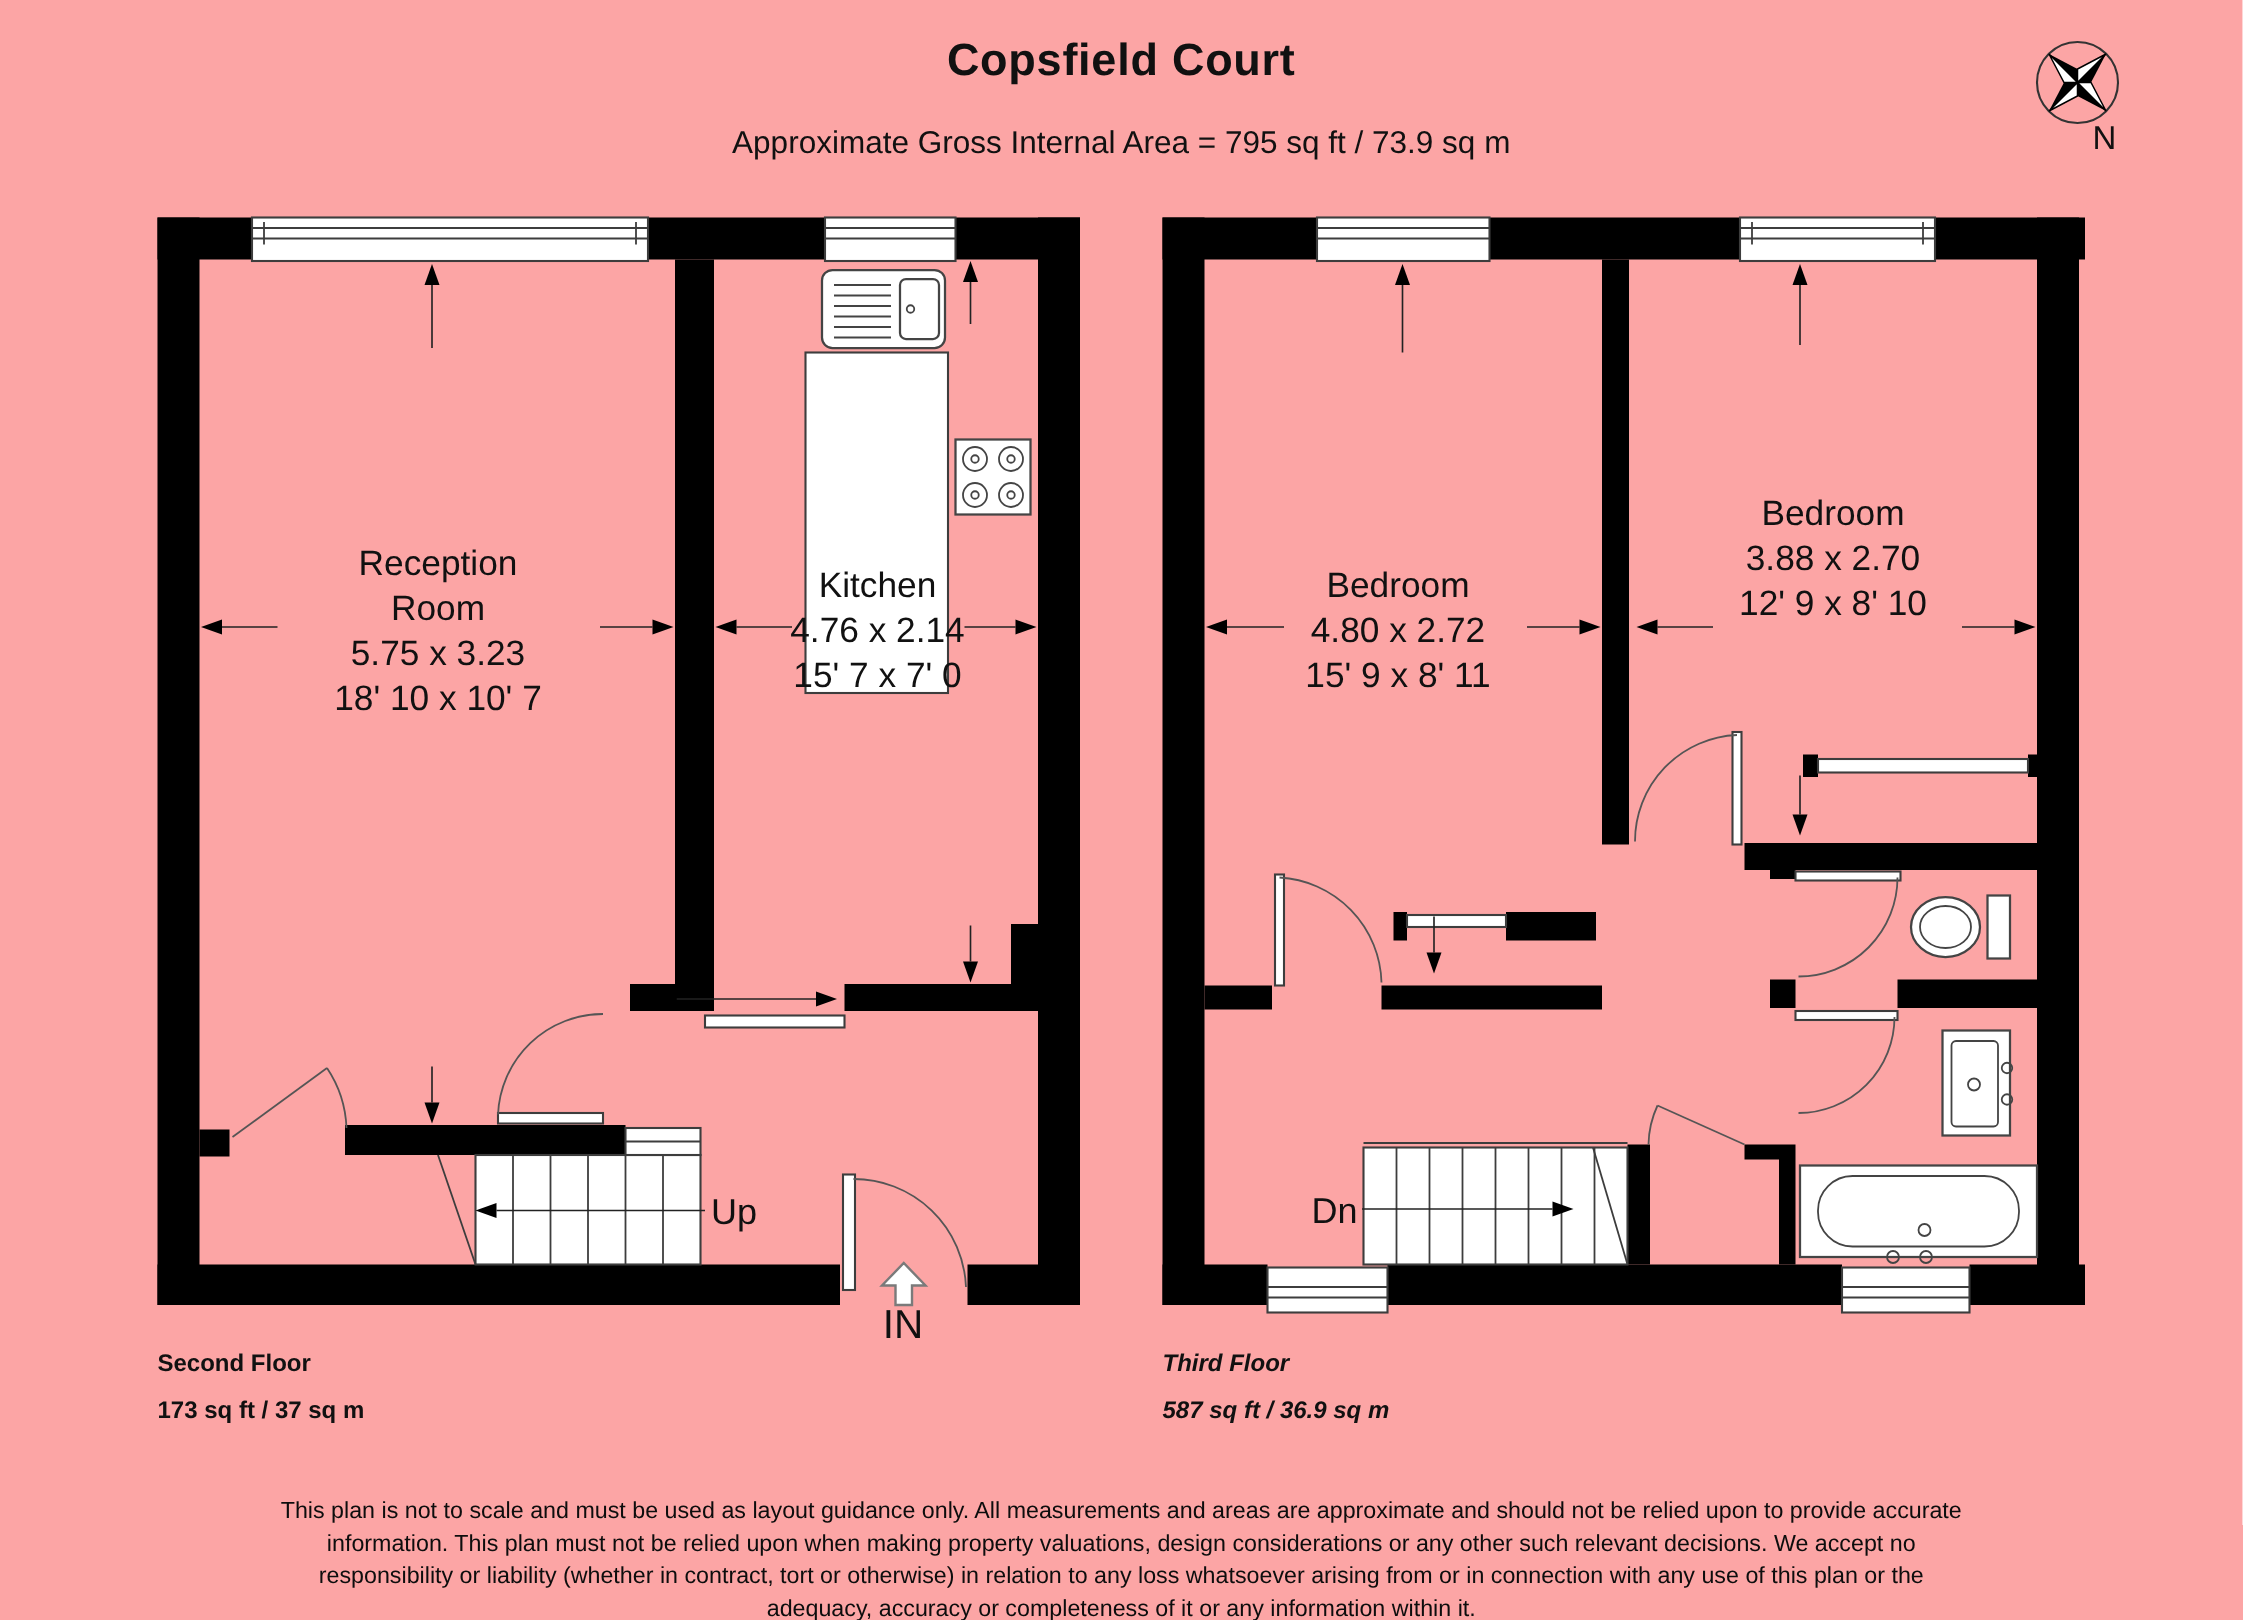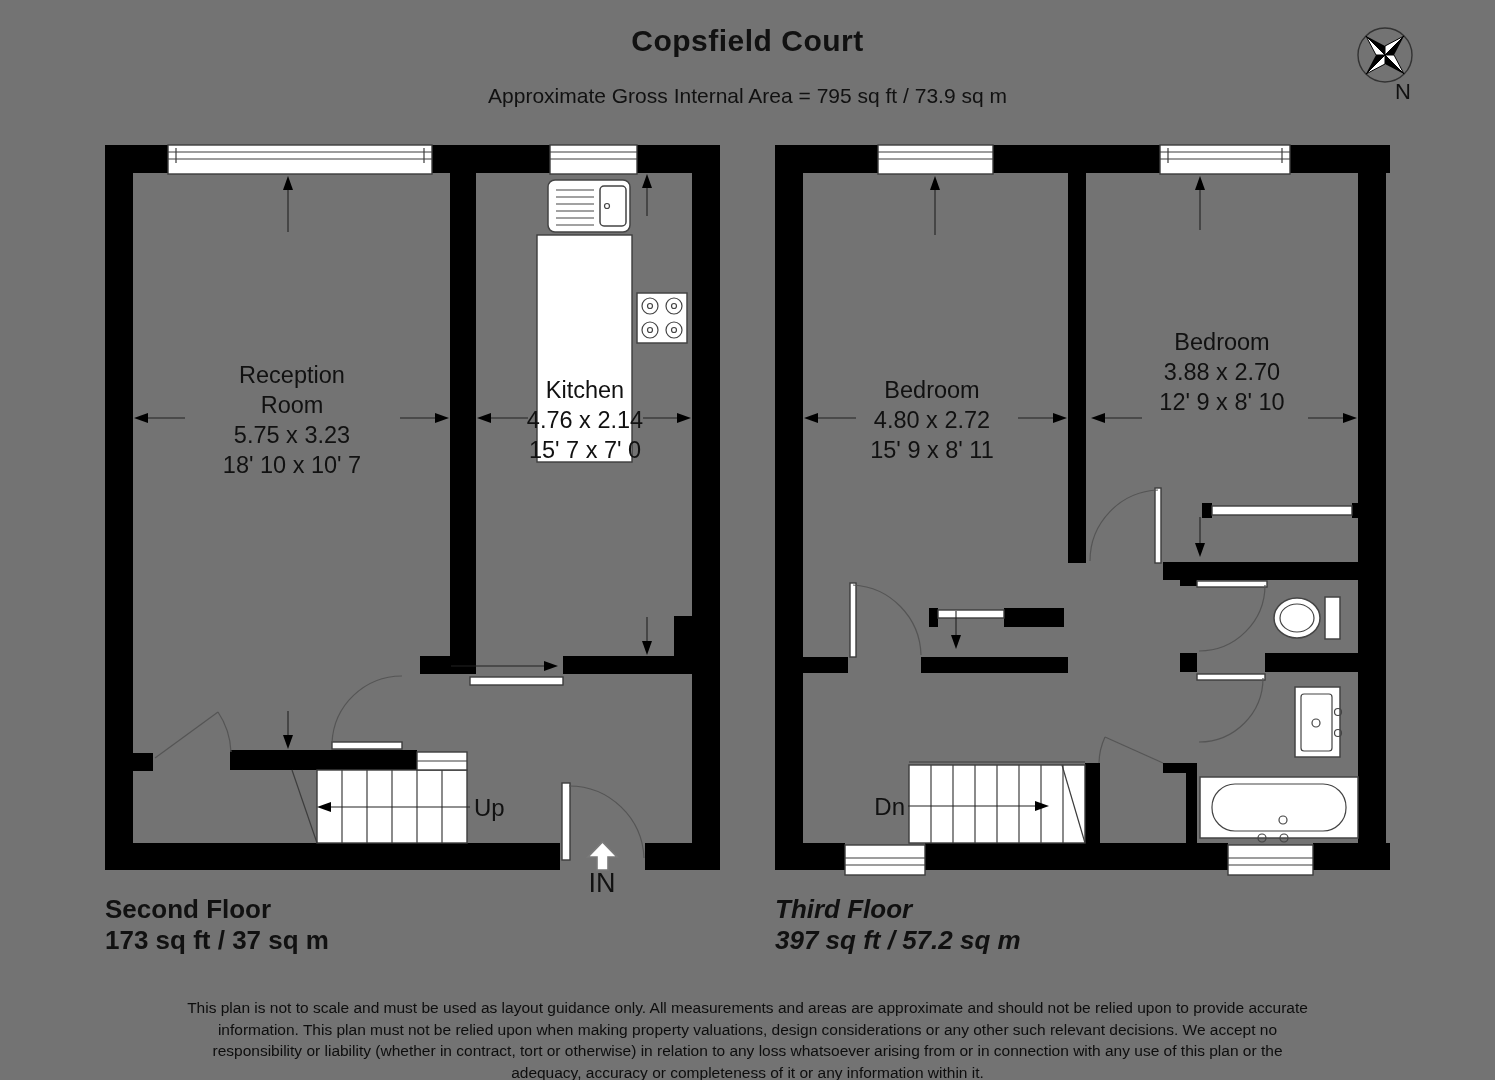--- a/index.html
+++ b/index.html
@@ -1,21 +1,21 @@
 <!DOCTYPE html>
 <html><head>
 <meta charset="utf-8">
 <style>
   html,body{margin:0;padding:0;background:#fff;}
-  .page{position:relative;width:1495px;height:1080px;background:#737373;overflow:hidden;
+  .page{position:relative;width:1495px;height:1080px;background:#fca5a5;overflow:hidden;
         font-family:"Liberation Sans",sans-serif;color:#111;}
   .title{position:absolute;top:24px;left:0;width:100%;text-align:center;
          font-size:30px;font-weight:bold;letter-spacing:0.5px;}
   .subtitle{position:absolute;top:84px;left:0;width:100%;text-align:center;font-size:21px;}
-  .floor-label{position:absolute;font-size:26px;font-weight:bold;line-height:31px;}
+  .floor-label{position:absolute;font-size:16px;font-weight:bold;line-height:31px;}
   .floor-label.second{left:105px;top:894px;}
   .floor-label.third{left:775px;top:894px;font-style:italic;}
   .disclaimer{position:absolute;top:997px;left:50%;transform:translateX(-50%);
               width:1130px;text-align:center;font-size:15.5px;line-height:21.5px;color:#0d0d0d;}
   svg.plan{position:absolute;left:0;top:0;}
   .wall{fill:#000;stroke:none;}
   .thin{fill:#fff;stroke:#3d3d3d;stroke-width:1.4;}
   .thinline{stroke:#3d3d3d;stroke-width:1.2;fill:none;}
   .arc{fill:none;stroke:#555;stroke-width:1.2;}
   .fixture{fill:#fff;stroke:#444;stroke-width:1.5;}
@@ -318,17 +318,17 @@
       <text class="nlabel" x="1403" y="99">N</text>
     </g>
   </svg>
 
   <div class="floor-label second">
     <div>Second Floor</div>
     <div>173 sq ft / 37 sq m</div>
   </div>
   <div class="floor-label third">
     <div>Third Floor</div>
-    <div>397 sq ft / 57.2 sq m</div>
+    <div>587 sq ft / 36.9 sq m</div>
   </div>
 
   <div class="disclaimer">This plan is not to scale and must be used as layout guidance only. All measurements and areas are approximate and should not be relied upon to provide accurate information. This plan must not be relied upon when making property valuations, design considerations or any other such relevant decisions. We accept no responsibility or liability (whether in contract, tort or otherwise) in relation to any loss whatsoever arising from or in connection with any use of this plan or the adequacy, accuracy or completeness of it or any information within it.</div>
 </div>
 
 </body></html>

